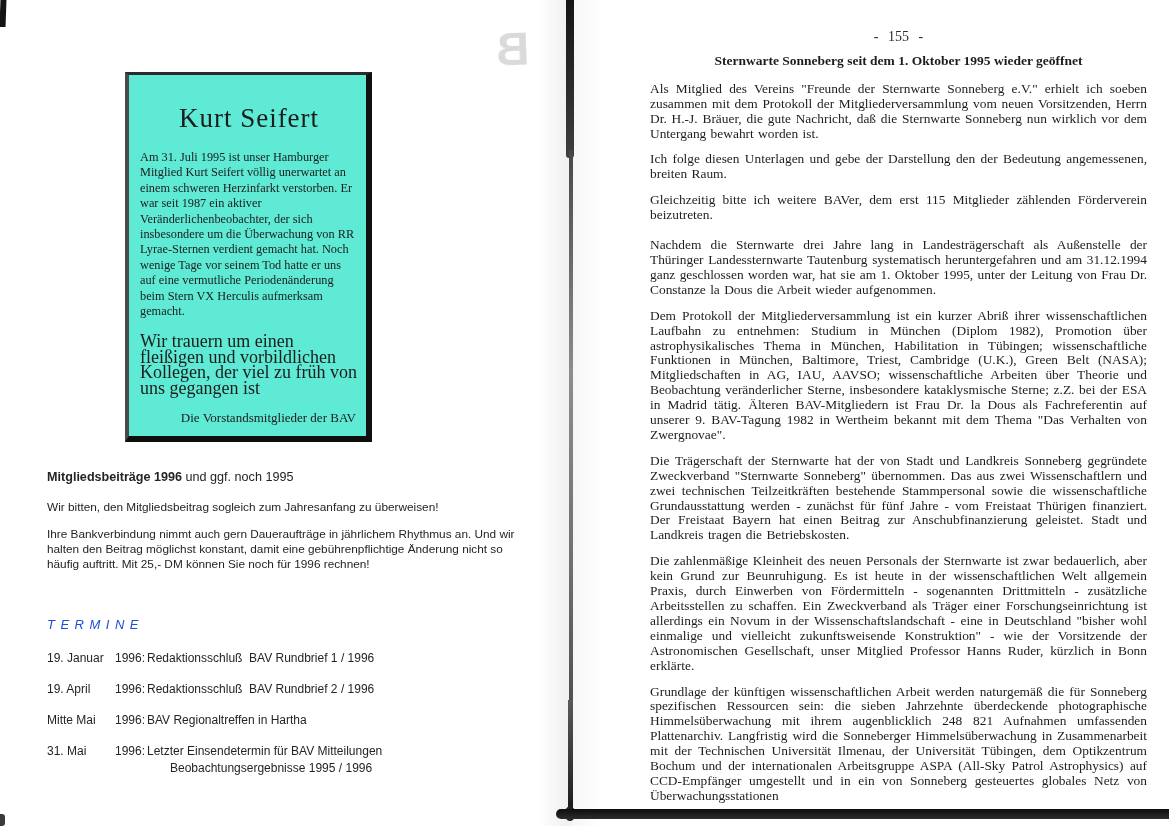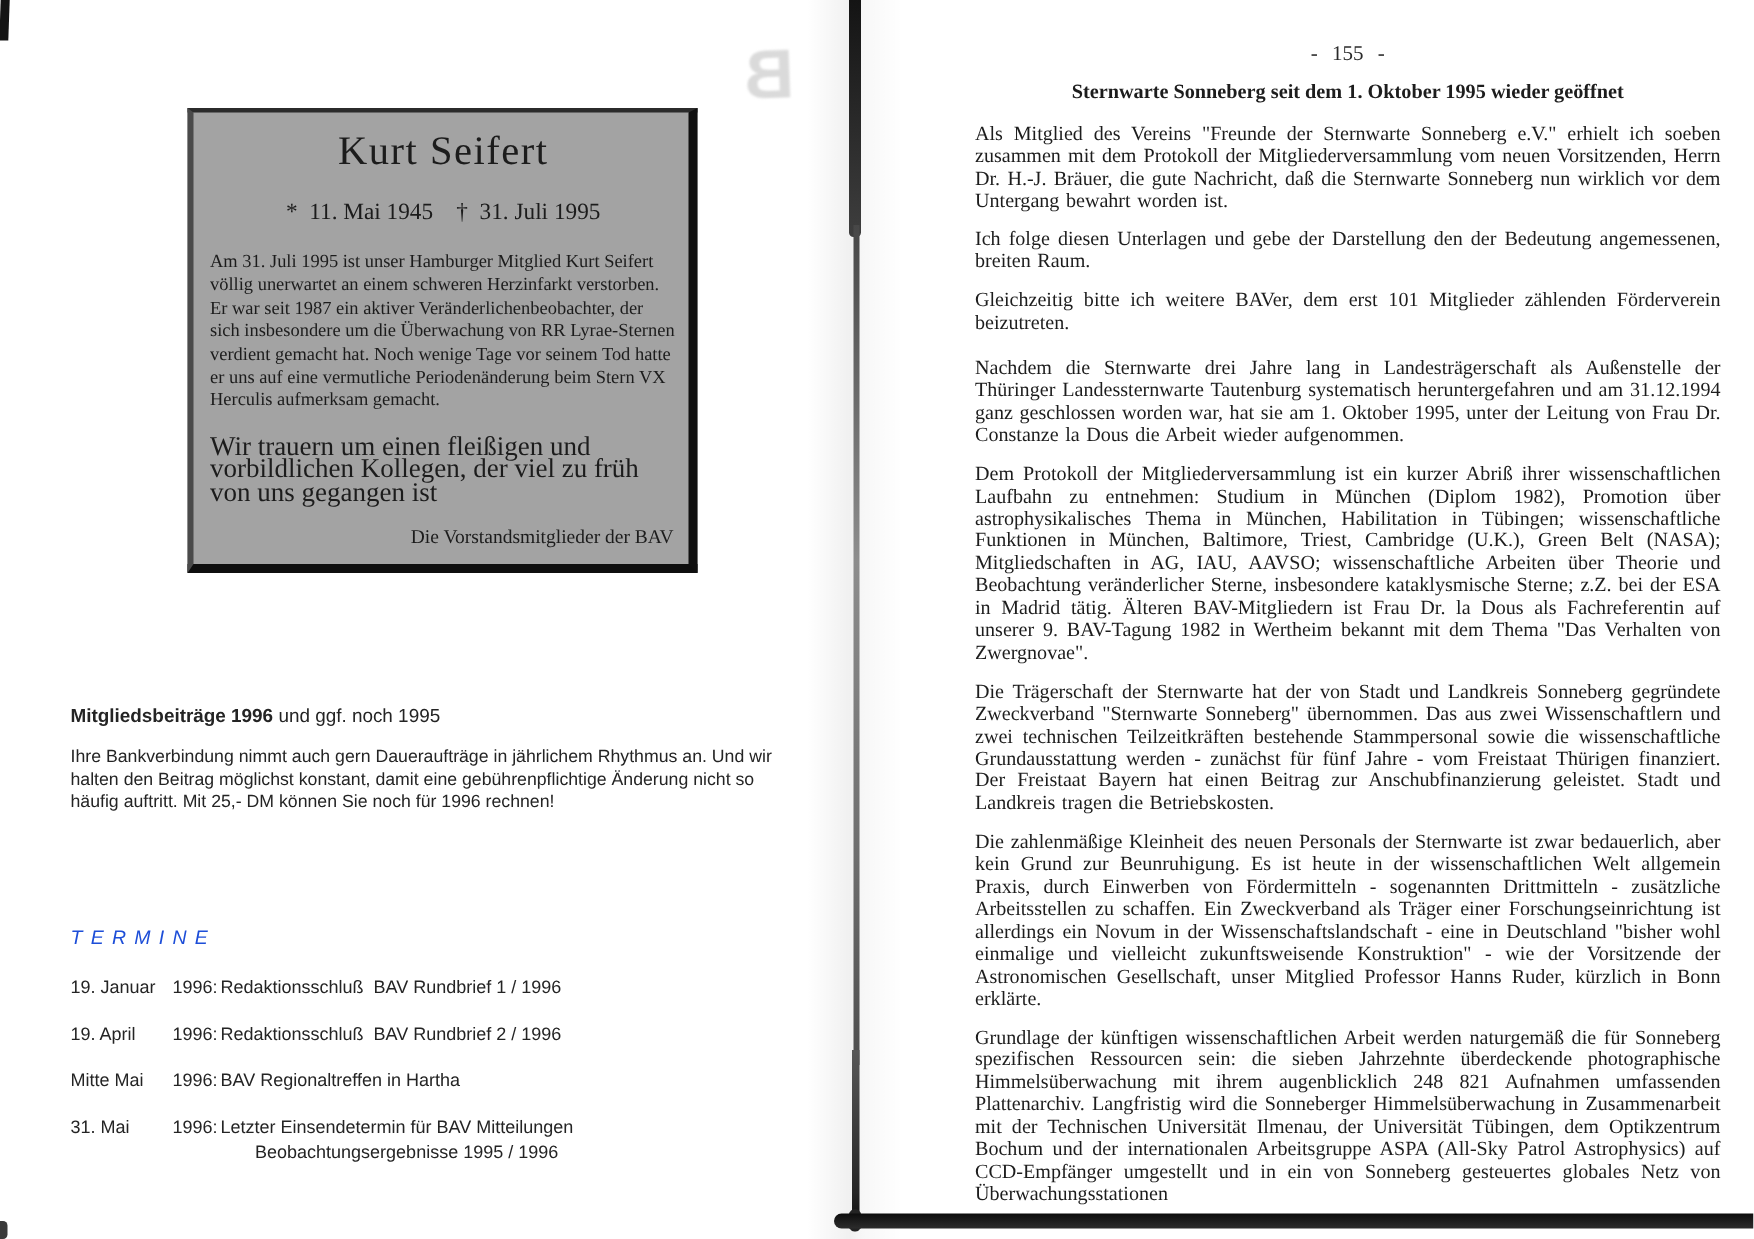--- a/index.html
+++ b/index.html
@@ -20,24 +20,24 @@
   .fold-blob{position:absolute;left:565px;top:806px;width:10px;height:15px;
     background:#232323;border-radius:50% 50% 45% 45%;}
   .watermark-b{position:absolute;left:496px;top:22px;
     font-family:"Liberation Sans",sans-serif;font-weight:bold;font-size:46px;
     color:#dadada;transform:scaleX(-1) rotate(2deg);filter:blur(0.6px);}
   .edge-sliver-tl{position:absolute;left:0;top:0;width:6px;height:27px;background:#141414;transform:skewX(-2deg);}
   .edge-speck-bl{position:absolute;left:0;top:814px;width:5px;height:12px;background:#3a3a3a;border-radius:0 3px 3px 0;}
   .edge-bar-bottom{position:absolute;left:556px;top:809px;width:613px;height:10px;
     background:linear-gradient(to bottom,#0d0d0d,#2c2c2c);border-radius:6px 0 0 6px;}
   
-  .obituary-box{position:absolute;left:125px;top:72px;width:340px;min-height:308px;
+  .obituary-box{position:absolute;left:125px;top:72px;width:247px;min-height:308px;
     box-sizing:border-box;border-style:solid;
     border-color:#2b2b2b #101010 #0e0e0e #4a4a4a;border-width:3px 6px 6px 4px;
-    padding:6px 8px 10px 11px;color:#1c1c1c;background:#a3a3a3;}
+    padding:24px 8px 10px 11px;color:#1c1c1c;background:#5eead4;}
   .ob-name{font-size:27px;text-align:center;margin-top:4px;letter-spacing:1px;}
   .ob-dates{font-size:15.5px;text-align:center;margin-top:17px;white-space:pre;}
   .ob-body{font-size:12.3px;line-height:15.4px;margin-top:16px;}
   .ob-tribute{font-size:18px;line-height:15.4px;margin-top:15px;}
   .ob-sign{font-size:13px;text-align:right;margin-top:14px;padding-right:2px;}
   
   .fees{position:absolute;left:47px;top:470px;width:522px;
     font-family:"Liberation Sans",sans-serif;color:#242424;font-size:11.8px;}
   .fees-heading{font-size:12.6px;}
   .fees-heading b{font-weight:bold;}
@@ -70,30 +70,30 @@
 <div class="fold-blob"></div>
 <div class="watermark-b">B</div>
 <div class="edge-sliver-tl"></div>
 <div class="edge-speck-bl"></div>
 <div class="edge-bar-bottom"></div>
 
 <div>
 
   <div class="obituary-box">
     <div class="ob-name">Kurt Seifert</div>
-    <div class="ob-dates">*  11. Mai 1945    †  31. Juli 1995</div>
     <div class="ob-body">Am 31. Juli 1995 ist unser Hamburger Mitglied Kurt Seifert völlig unerwartet an einem schweren Herzinfarkt verstorben. Er war seit 1987 ein aktiver Veränderlichenbeobachter, der sich insbesondere um die Überwachung von RR Lyrae-Sternen verdient gemacht hat. Noch wenige Tage vor seinem Tod hatte er uns auf eine vermutliche Periodenänderung beim Stern VX Herculis aufmerksam gemacht.</div>
     <div class="ob-tribute">Wir trauern um einen fleißigen und vorbildlichen Kollegen, der viel zu früh von uns gegangen ist</div>
     <div class="ob-sign">Die Vorstandsmitglieder der BAV</div>
   </div>
 
   <div class="fees">
     <div class="fees-heading">
       <b>Mitgliedsbeiträge 1996</b><span> und ggf. noch 1995</span>
     </div>
+    <div class="fees-line1">Wir bitten, den Mitgliedsbeitrag sogleich zum Jahresanfang zu überweisen!</div>
     <div class="fees-para">Ihre Bankverbindung nimmt auch gern Daueraufträge in jährlichem Rhythmus an. Und wir
 halten den Beitrag möglichst konstant, damit eine gebührenpflichtige Änderung nicht so
 häufig auftritt. Mit 25,- DM können Sie noch für 1996 rechnen!</div>
   </div>
 
   <div class="termine">
     <div class="termine-heading">TERMINE</div>
     <div class="termine-rows">
       <div class="termine-row">
         <span class="t-date">19. Januar</span>
@@ -119,19 +119,19 @@
     </div>
   </div>
 
 </div>
 
 <div class="right-page">
   <div class="page-num">- 155 -</div>
   <div class="article-title">Sternwarte Sonneberg seit dem 1. Oktober 1995 wieder geöffnet</div>
   <p>Als Mitglied des Vereins "Freunde der Sternwarte Sonneberg e.V." erhielt ich soeben zusammen mit dem Protokoll der Mitgliederversammlung vom neuen Vorsitzenden, Herrn Dr. H.-J. Bräuer, die gute Nachricht, daß die Sternwarte Sonneberg nun wirklich vor dem Untergang bewahrt worden ist.</p>
   <p>Ich folge diesen Unterlagen und gebe der Darstellung den der Bedeutung angemessenen, breiten Raum.</p>
-  <p>Gleichzeitig bitte ich weitere BAVer, dem erst 101 Mitglieder zählenden Förderverein beizutreten.</p>
+  <p>Gleichzeitig bitte ich weitere BAVer, dem erst 115 Mitglieder zählenden Förderverein beizutreten.</p>
   <p class="gap-before">Nachdem die Sternwarte drei Jahre lang in Landesträgerschaft als Außenstelle der Thüringer Landessternwarte Tautenburg systematisch heruntergefahren und am 31.12.1994 ganz geschlossen worden war, hat sie am 1. Oktober 1995, unter der Leitung von Frau Dr. Constanze la Dous die Arbeit wieder aufgenommen.</p>
   <p>Dem Protokoll der Mitgliederversammlung ist ein kurzer Abriß ihrer wissenschaftlichen Laufbahn zu entnehmen: Studium in München (Diplom 1982), Promotion über astrophysikalisches Thema in München, Habilitation in Tübingen; wissenschaftliche Funktionen in München, Baltimore, Triest, Cambridge (U.K.), Green Belt (NASA); Mitgliedschaften in AG, IAU, AAVSO; wissenschaftliche Arbeiten über Theorie und Beobachtung veränderlicher Sterne, insbesondere kataklysmische Sterne; z.Z. bei der ESA in Madrid tätig. Älteren BAV-Mitgliedern ist Frau Dr. la Dous als Fachreferentin auf unserer 9. BAV-Tagung 1982 in Wertheim bekannt mit dem Thema "Das Verhalten von Zwergnovae".</p>
   <p>Die Trägerschaft der Sternwarte hat der von Stadt und Landkreis Sonneberg gegründete Zweckverband "Sternwarte Sonneberg" übernommen. Das aus zwei Wissenschaftlern und zwei technischen Teilzeitkräften bestehende Stammpersonal sowie die wissenschaftliche Grundausstattung werden - zunächst für fünf Jahre - vom Freistaat Thürigen finanziert. Der Freistaat Bayern hat einen Beitrag zur Anschubfinanzierung geleistet. Stadt und Landkreis tragen die Betriebskosten.</p>
   <p>Die zahlenmäßige Kleinheit des neuen Personals der Sternwarte ist zwar bedauerlich, aber kein Grund zur Beunruhigung. Es ist heute in der wissenschaftlichen Welt allgemein Praxis, durch Einwerben von Fördermitteln - sogenannten Drittmitteln - zusätzliche Arbeitsstellen zu schaffen. Ein Zweckverband als Träger einer Forschungseinrichtung ist allerdings ein Novum in der Wissenschaftslandschaft - eine in Deutschland "bisher wohl einmalige und vielleicht zukunftsweisende Konstruktion" - wie der Vorsitzende der Astronomischen Gesellschaft, unser Mitglied Professor Hanns Ruder, kürzlich in Bonn erklärte.</p>
   <p>Grundlage der künftigen wissenschaftlichen Arbeit werden naturgemäß die für Sonneberg spezifischen Ressourcen sein: die sieben Jahrzehnte überdeckende photographische Himmelsüberwachung mit ihrem augenblicklich 248 821 Aufnahmen umfassenden Plattenarchiv. Langfristig wird die Sonneberger Himmelsüberwachung in Zusammenarbeit mit der Technischen Universität Ilmenau, der Universität Tübingen, dem Optikzentrum Bochum und der internationalen Arbeitsgruppe ASPA (All-Sky Patrol Astrophysics) auf CCD-Empfänger umgestellt und in ein von Sonneberg gesteuertes globales Netz von Überwachungsstationen</p>
 </div>
 
 </body></html>

